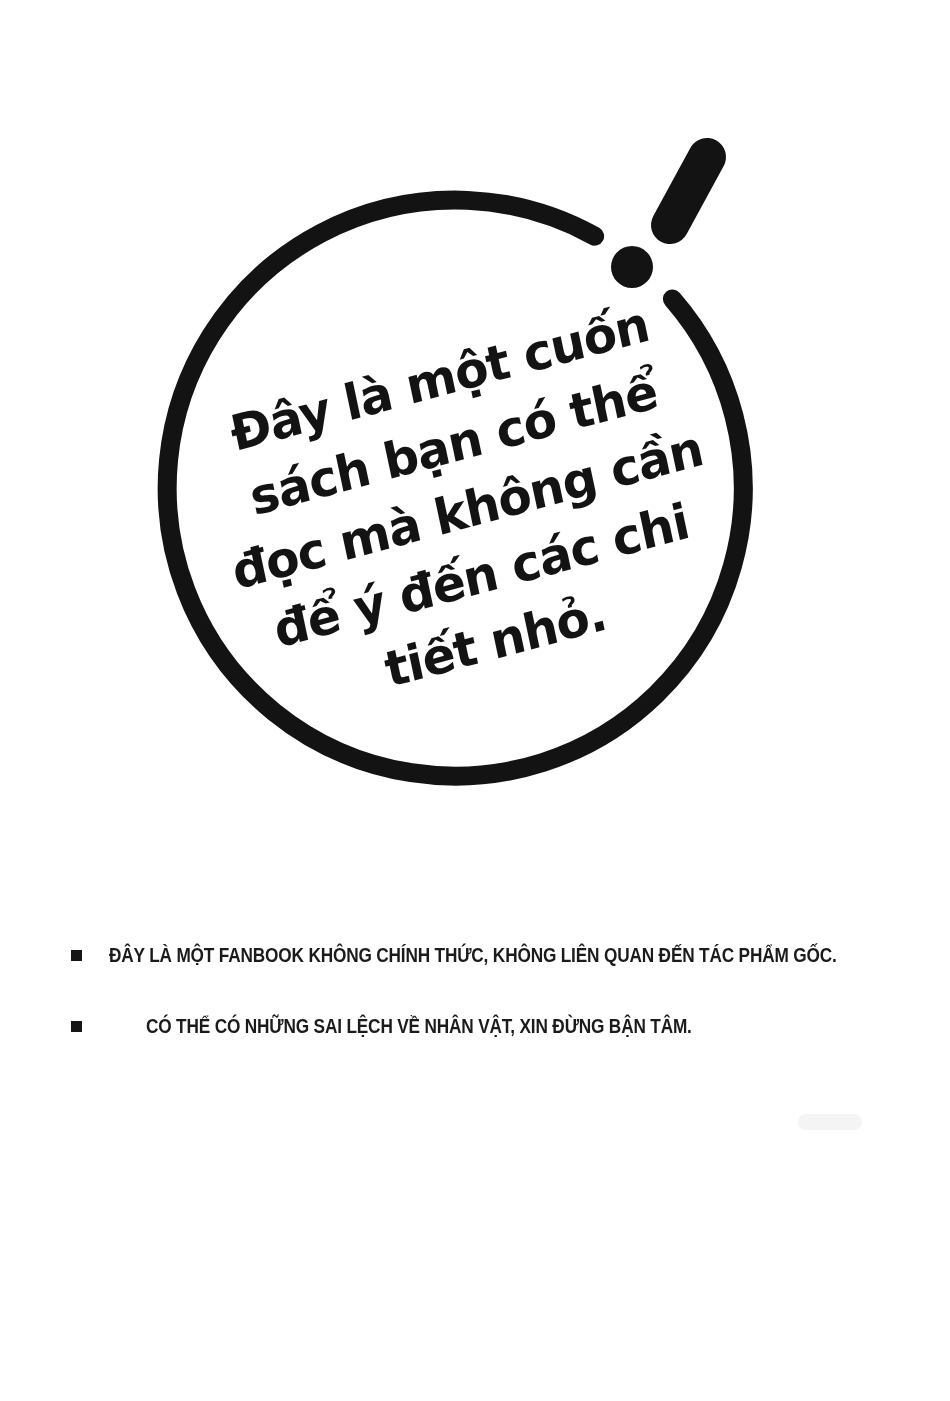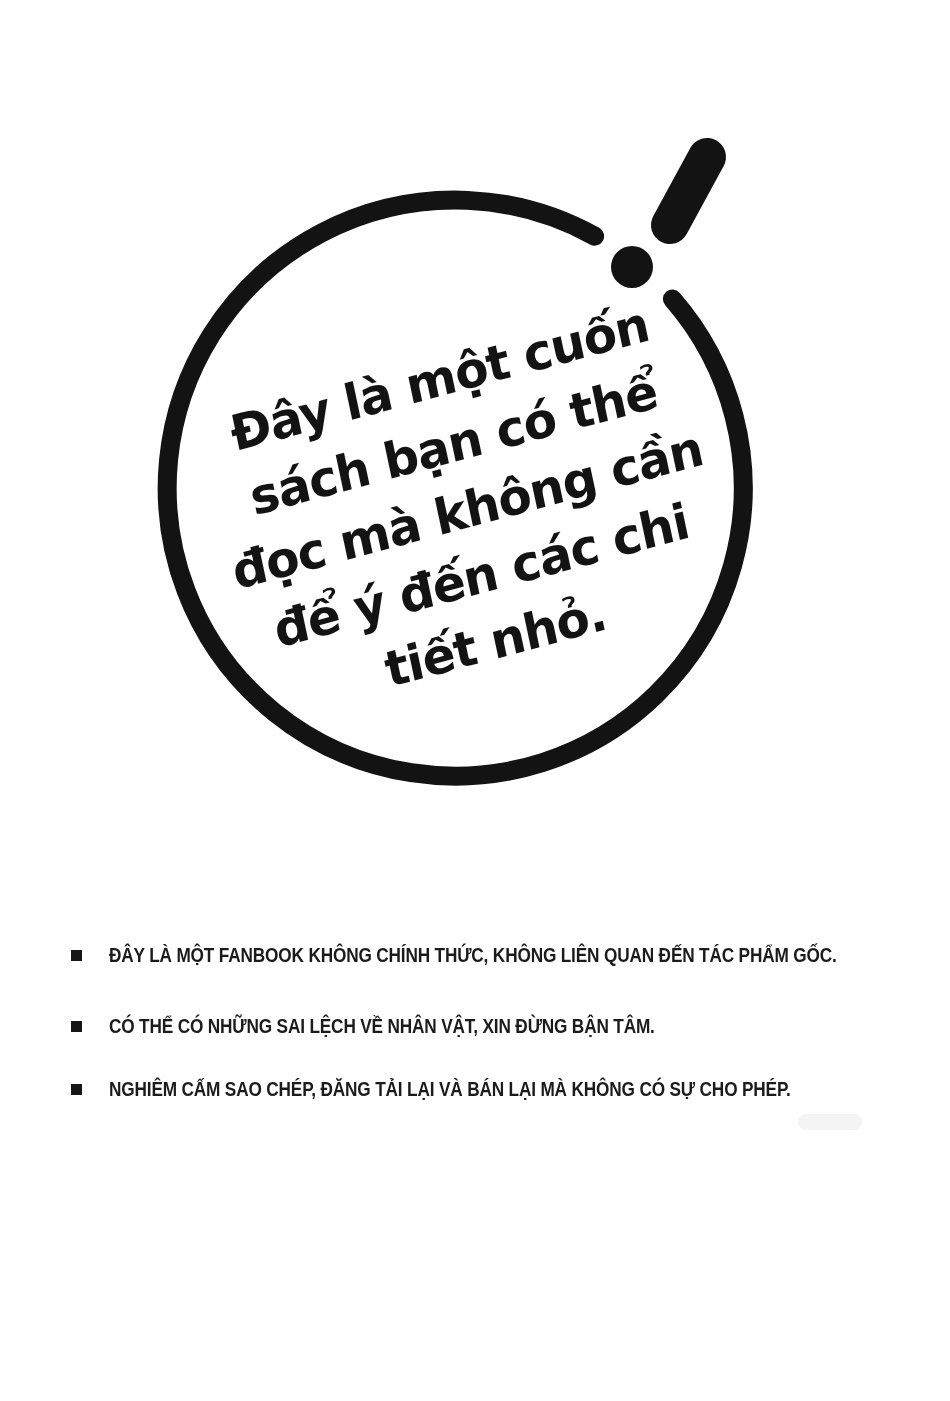--- a/index.html
+++ b/index.html
@@ -39,21 +39,21 @@
   .notes {
     position: absolute;
     left: 71px;
     top: 942px;
     width: 810px;
   }
   .note-row {
     display: flex;
     align-items: flex-start;
   }
-  .note-row + .note-row { margin-top: 8px; }
+  .note-row + .note-row { margin-top: 8px; gap: 37px; }
   .note-row:nth-child(1) { margin-bottom: 45px; }
   .note-row:nth-child(2) { margin-bottom: 37px; }
   .square-bullet {
     flex: 0 0 auto;
     width: 11px;
     height: 11px;
     background: #161616;
     margin-top: 8px;
     margin-right: 27px;
   }
@@ -104,21 +104,17 @@
 
   <div class="notes">
     <div class="note-row">
       <span class="square-bullet"></span>
       <span class="note-text">ĐÂY LÀ MỘT FANBOOK KHÔNG CHÍNH THỨC, KHÔNG LIÊN QUAN ĐẾN TÁC PHẨM GỐC.</span>
     </div>
     <div class="note-row">
       <span class="square-bullet"></span>
       <span class="note-text">CÓ THỂ CÓ NHỮNG SAI LỆCH VỀ NHÂN VẬT, XIN ĐỪNG BẬN TÂM.</span>
     </div>
-    <div class="note-row">
-      <span class="square-bullet"></span>
-      <span class="note-text">NGHIÊM CẤM SAO CHÉP, ĐĂNG TẢI LẠI VÀ BÁN LẠI MÀ KHÔNG CÓ SỰ CHO PHÉP.</span>
-    </div>
   </div>
 
   <div class="scan-smudge"></div>
 
 </div>
 
 </body></html>

